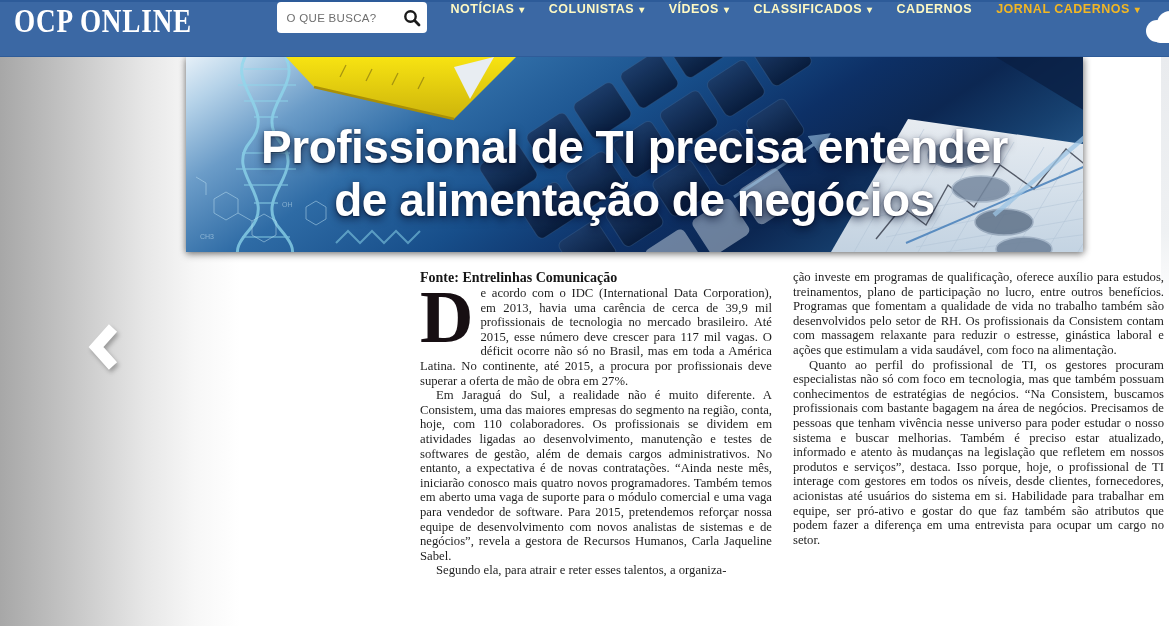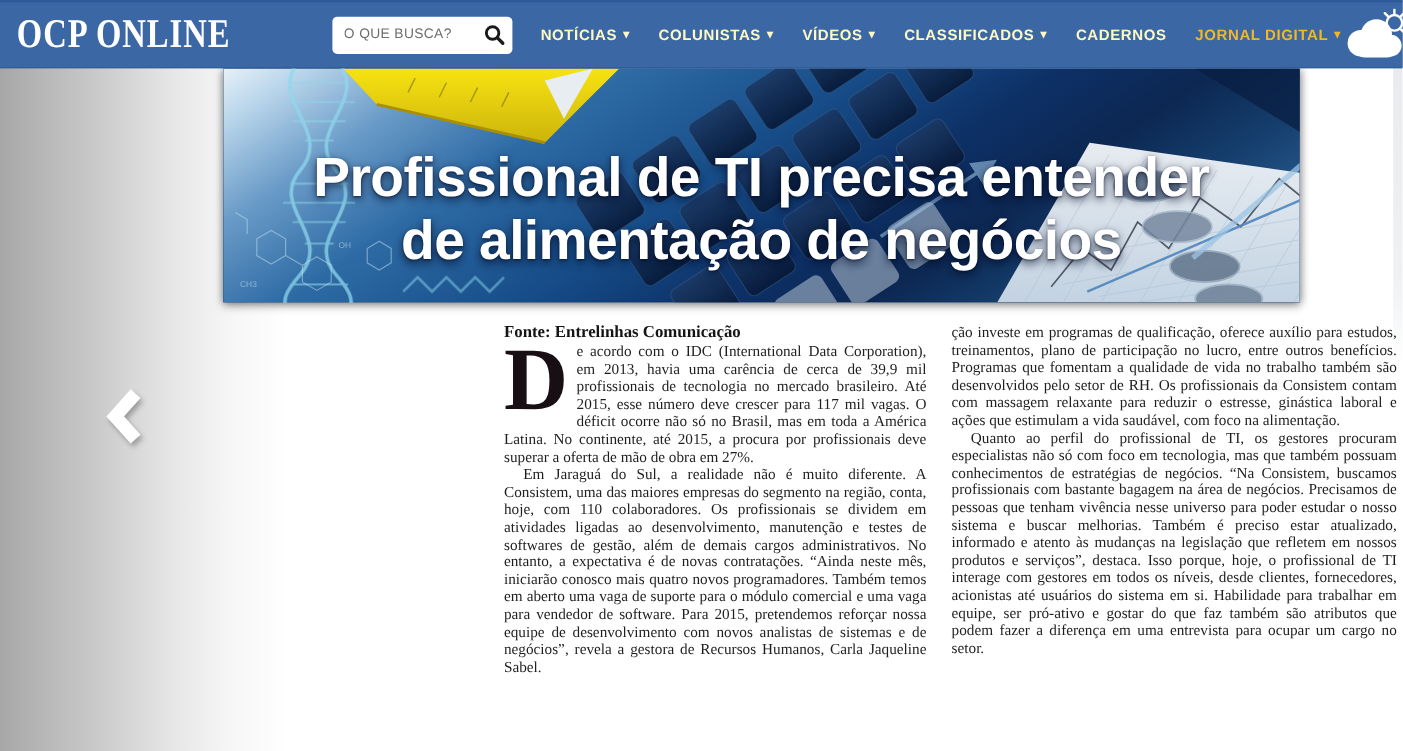--- a/index.html
+++ b/index.html
@@ -10,21 +10,21 @@
   }
   .page{
     position:relative;width:1169px;height:626px;overflow:hidden;
     background:linear-gradient(to right,#a7a7a7 0px,#c3c3c3 65px,#e7e7e7 145px,#f7f7f7 195px,#ffffff 240px,#ffffff 100%);
   }
 
   
   .topbar{
     position:absolute;top:0;left:0;width:1169px;height:56px;
     background:#3b68a4;border-top:2px solid #2d5b99;box-sizing:border-box;
-    display:flex;align-items:center;box-shadow:0 1px 0 #2f5c99;z-index:5;
+    display:flex;align-items:flex-start;box-shadow:0 1px 0 #2f5c99;z-index:5;
   }
   .logo{
     font-family:"Liberation Serif",serif;font-weight:bold;color:#fff;
     font-size:34px;margin-left:14px;white-space:nowrap;
     transform:scaleX(.8);transform-origin:left center;letter-spacing:1px;
     cursor:pointer;
   }
   .search{
     margin-left:40px;width:150px;height:31px;background:#fff;border-radius:4px;
     display:flex;align-items:center;flex:none;overflow:hidden;
@@ -126,21 +126,21 @@
         <span class="caret">▾</span>
       </div>
       <div class="nav-item">
         <span>CLASSIFICADOS</span>
         <span class="caret">▾</span>
       </div>
       <div class="nav-item">
         <span>CADERNOS</span>
       </div>
       <div class="nav-item highlight">
-        <span>JORNAL DIGITAL</span>
+        <span>JORNAL CADERNOS</span>
         <span class="caret">▾</span>
       </div>
     </div>
 
     <div class="weather">
       <svg width="58" height="44" viewBox="0 0 58 44">
         <g stroke="#fff" stroke-width="2" stroke-linecap="round">
           <line x1="45" y1="1" x2="45" y2="5"></line>
           <line x1="53" y1="4" x2="50.5" y2="6.5"></line>
           <line x1="56" y1="12" x2="52" y2="12"></line>
@@ -312,20 +312,21 @@
     </svg>
   </button>
 
   <div class="article">
     <div class="cols">
 
       <div class="col col1">
         <p class="source">Fonte: Entrelinhas Comunicação</p>
         <p><span class="dropcap">D</span><span>e acordo com o IDC (International Data Corporation), em 2013, havia uma carência de cerca de 39,9 mil profissionais de tecnologia no mercado brasileiro. Até 2015, esse número deve crescer para 117 mil vagas. O déficit ocorre não só no Brasil, mas em toda a América Latina. No continente, até 2015, a procura por profissionais deve superar a oferta de mão de obra em 27%.</span></p>
         <p class="indent">Em Jaraguá do Sul, a realidade não é muito diferente. A Consistem, uma das maiores empresas do segmento na região, conta, hoje, com 110 colaboradores. Os profissionais se dividem em atividades ligadas ao desenvolvimento, manutenção e testes de softwares de gestão, além de demais cargos administrativos. No entanto, a expectativa é de novas contratações. “Ainda neste mês, iniciarão conosco mais quatro novos programadores. Também temos em aberto uma vaga de suporte para o módulo comercial e uma vaga para vendedor de software. Para 2015, pretendemos reforçar nossa equipe de desenvolvimento com novos analistas de sistemas e de negócios”, revela a gestora de Recursos Humanos, Carla Jaqueline Sabel.</p>
+        <p class="indent">Segundo ela, para atrair e reter esses talentos, a organiza-</p>
       </div>
 
       <div class="col col2">
         <p>ção investe em programas de qualificação, oferece auxílio para estudos, treinamentos, plano de participação no lucro, entre outros benefícios. Programas que fomentam a qualidade de vida no trabalho também são desenvolvidos pelo setor de RH. Os profissionais da Consistem contam com massagem relaxante para reduzir o estresse, ginástica laboral e ações que estimulam a vida saudável, com foco na alimentação.</p>
         <p class="indent">Quanto ao perfil do profissional de TI, os gestores procuram especialistas não só com foco em tecnologia, mas que também possuam conhecimentos de estratégias de negócios. “Na Consistem, buscamos profissionais com bastante bagagem na área de negócios. Precisamos de pessoas que tenham vivência nesse universo para poder estudar o nosso sistema e buscar melhorias. Também é preciso estar atualizado, informado e atento às mudanças na legislação que refletem em nossos produtos e serviços”, destaca. Isso porque, hoje, o profissional de TI interage com gestores em todos os níveis, desde clientes, fornecedores, acionistas até usuários do sistema em si. Habilidade para trabalhar em equipe, ser pró-ativo e gostar do que faz também são atributos que podem fazer a diferença em uma entrevista para ocupar um cargo no setor.</p>
       </div>
 
     </div>
   </div>
 

